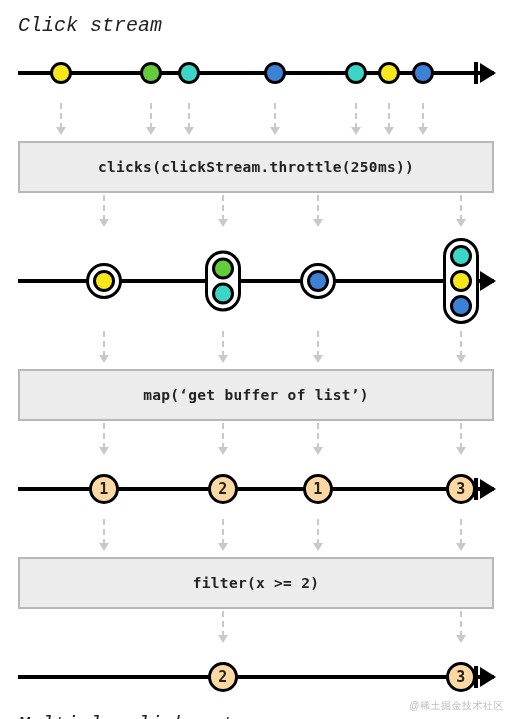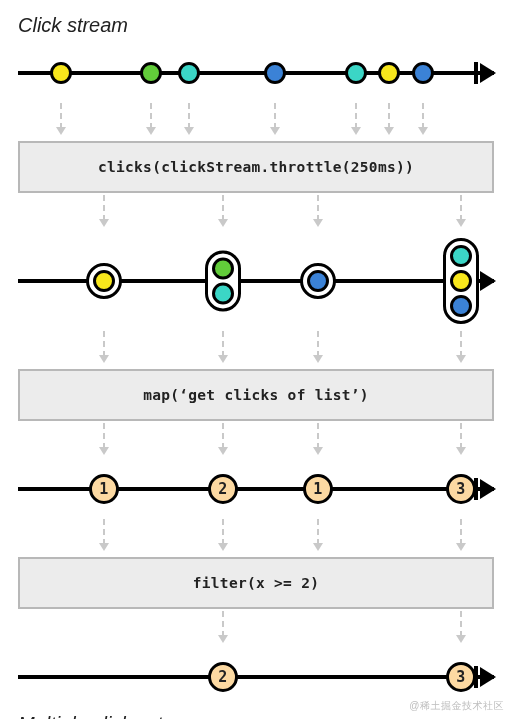--- a/index.html
+++ b/index.html
@@ -9,20 +9,21 @@
     font-family: -apple-system, "Segoe UI", Helvetica, Arial, sans-serif;
     background: #fff;
     width: 512px;
     color: #222;
   }
   .title {
     font-style: italic;
     font-size: 20px;
     font-weight: 500;
     margin: 4px 0 8px 0;
+    font-family: Liberation Mono, monospace;
   }
   .stage { position: relative; height: 56px; }
   .timeline {
     position: absolute;
     left: 0; right: 0; top: 50%;
     height: 4px;
     background: #000;
     transform: translateY(-50%);
   }
   .arrowhead {
@@ -235,21 +236,21 @@
     <div class="flowarrow" style="left: 63%;">
       <div class="shaft"></div>
       <div class="head"></div>
     </div>
     <div class="flowarrow" style="left: 93%;">
       <div class="shaft"></div>
       <div class="head"></div>
     </div>
   </div>
 
-<div class="opbox">map(‘get clicks of list’)</div>
+<div class="opbox">map(‘get buffer of list’)</div>
 
 <div class="flowrow" id="flow4">
     <div class="flowarrow" style="left: 18%;">
       <div class="shaft"></div>
       <div class="head"></div>
     </div>
     <div class="flowarrow" style="left: 43%;">
       <div class="shaft"></div>
       <div class="head"></div>
     </div>

